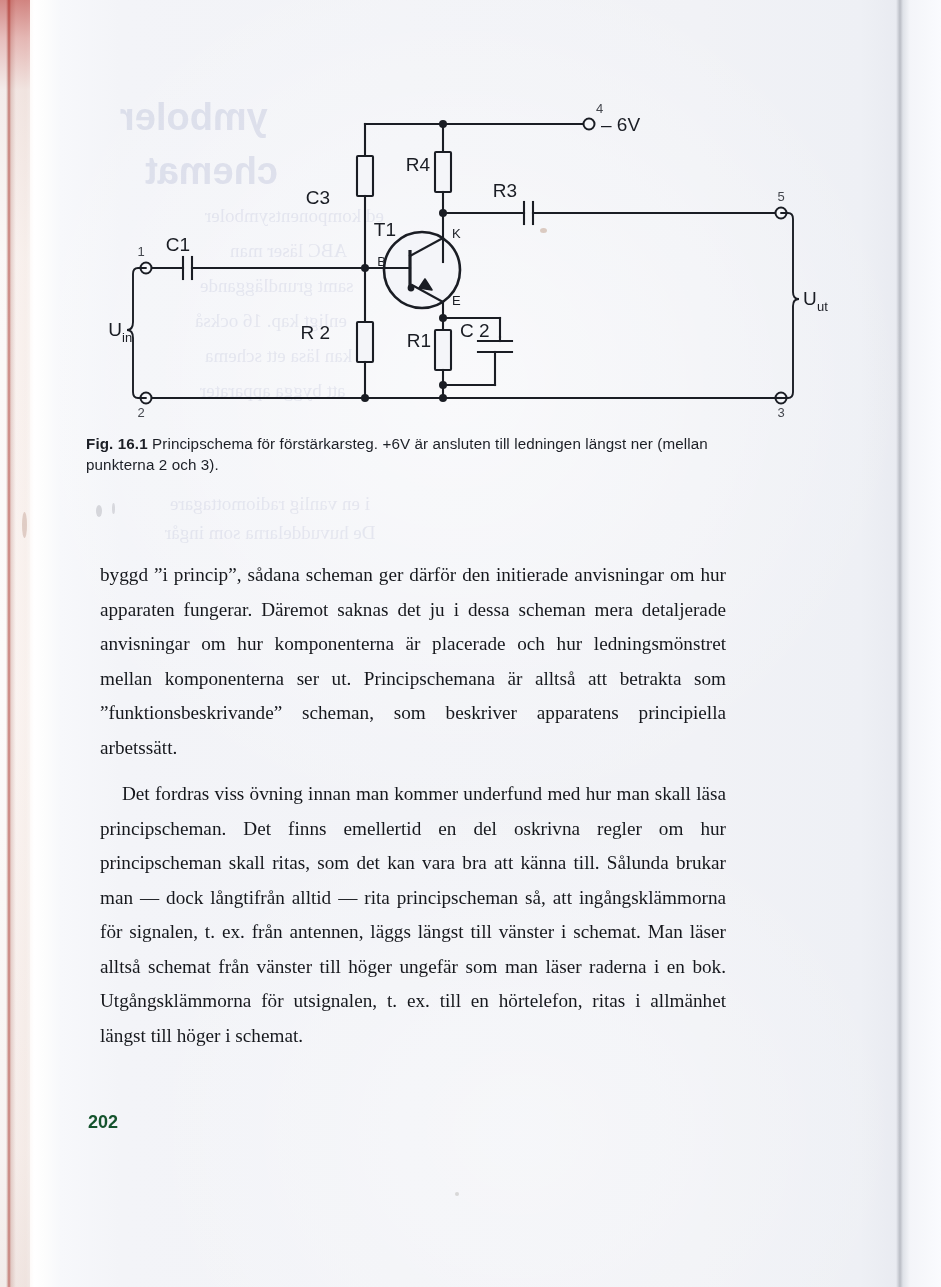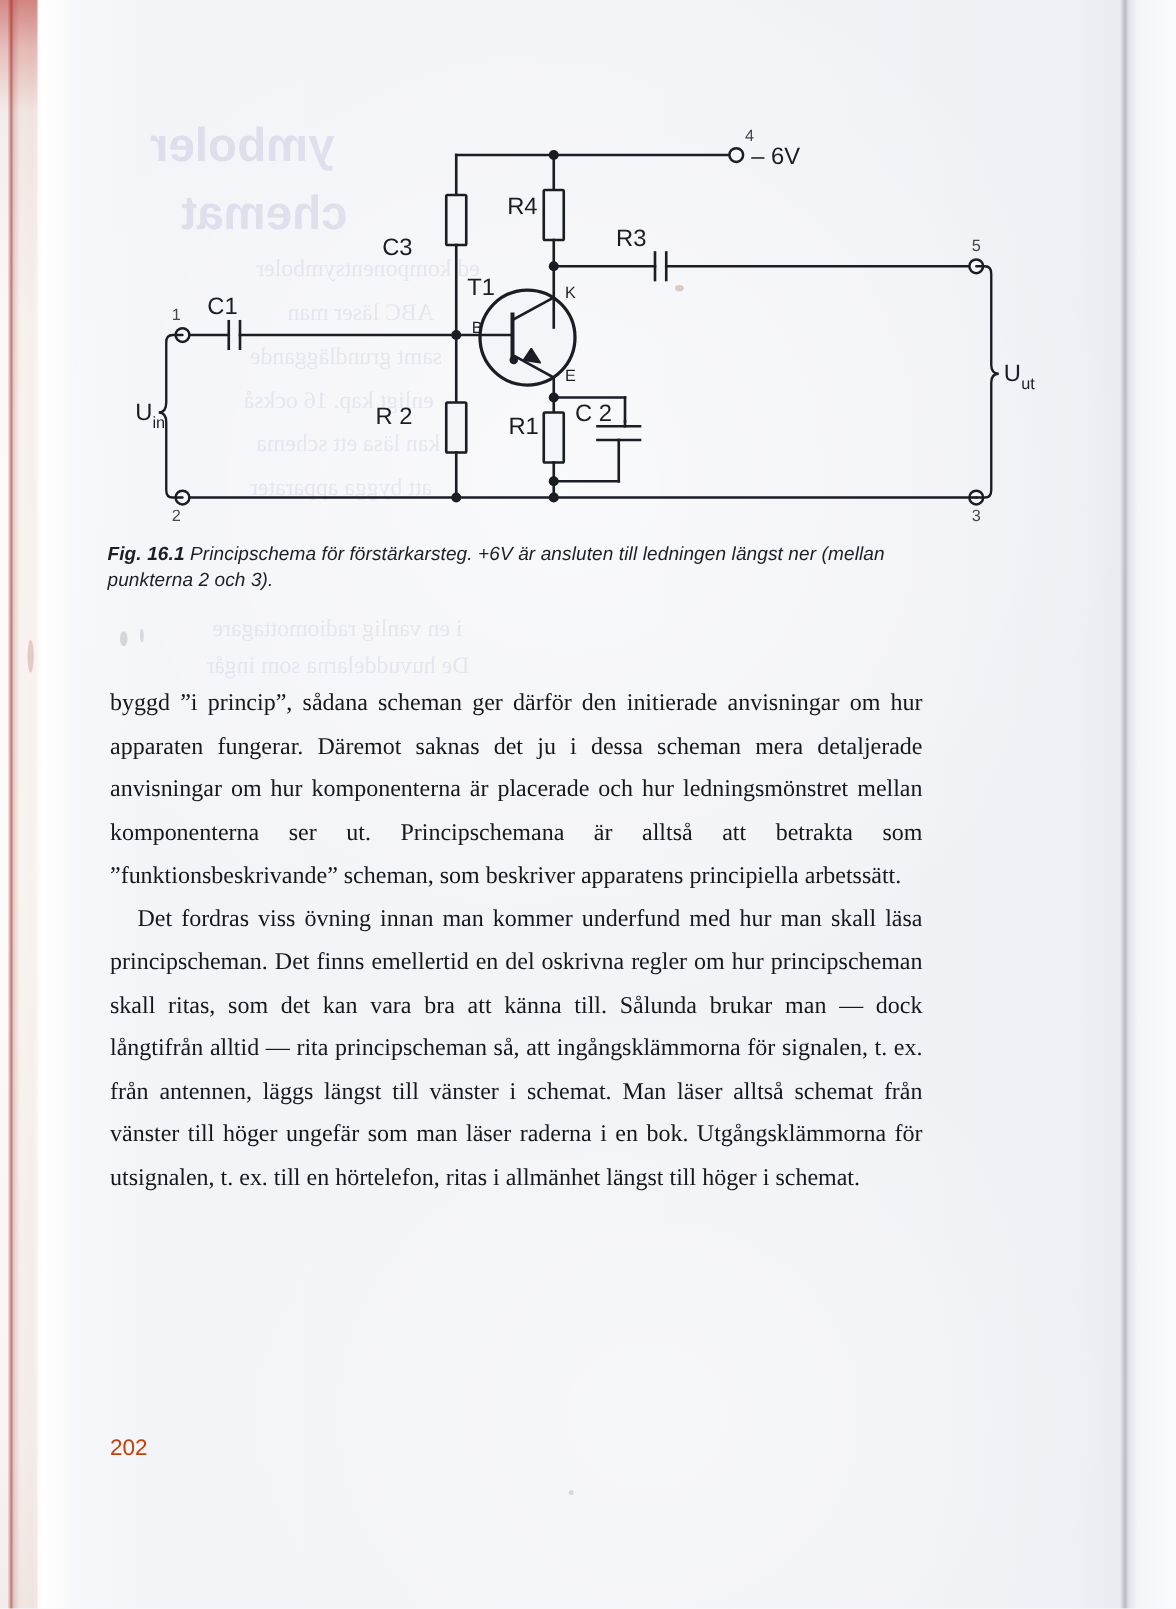--- a/index.html
+++ b/index.html
@@ -89,46 +89,46 @@
   .caption {
     position: absolute;
     left: 86px;
     top: 433px;
     width: 660px;
     font-family: "Liberation Sans", sans-serif;
     font-size: 15.2px;
     line-height: 21px;
     color: #1c1f26;
     letter-spacing: 0.1px;
-    font-style: italic;
   }
   .caption b { font-weight: bold; }
 
   
   .body-text {
     position: absolute;
     left: 88px;
     top: 546px;
     width: 650px;
     color: #16181d;
     font-size: 19.2px;
     line-height: 34.5px;
     text-align: justify;
     text-justify: inter-word;
   }
-  .body-text p { margin: 0; }
+  .body-text p { margin: 12px; }
   .body-text p.indent { text-indent: 22px; }
 
   .folio {
     position: absolute;
     left: 88px;
-    top: 1148px;
+    top: 1112px;
     font-size: 18px;
-    color: #c2410c;
+    color: #14532d;
     font-family: "Liberation Sans", sans-serif;
+    font-weight: bold;
   }
 
   .blur { filter: blur(0.25px); }
 </style>
 </head>
 <body>
 
 <div id="page">
 
   <div class="paper"></div>

